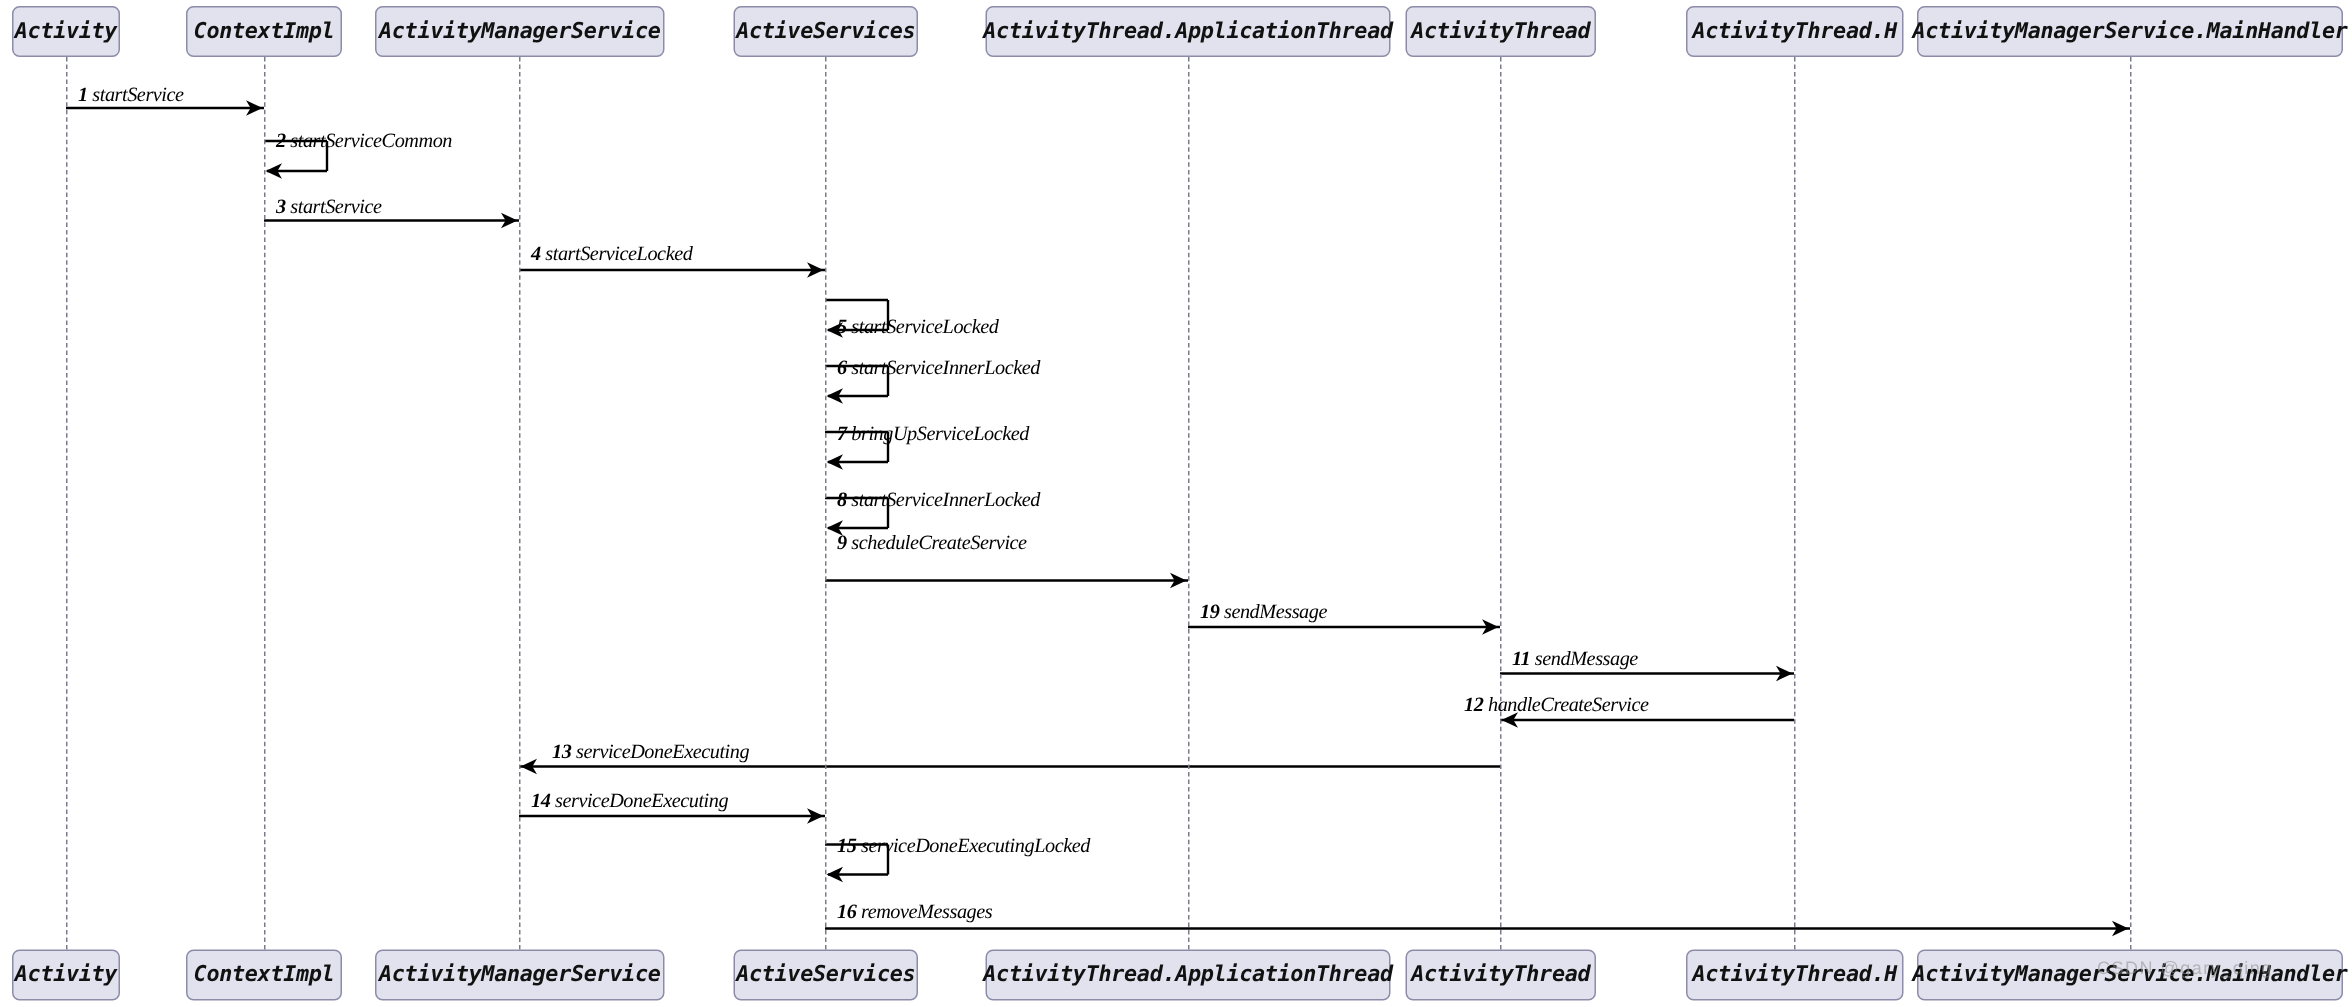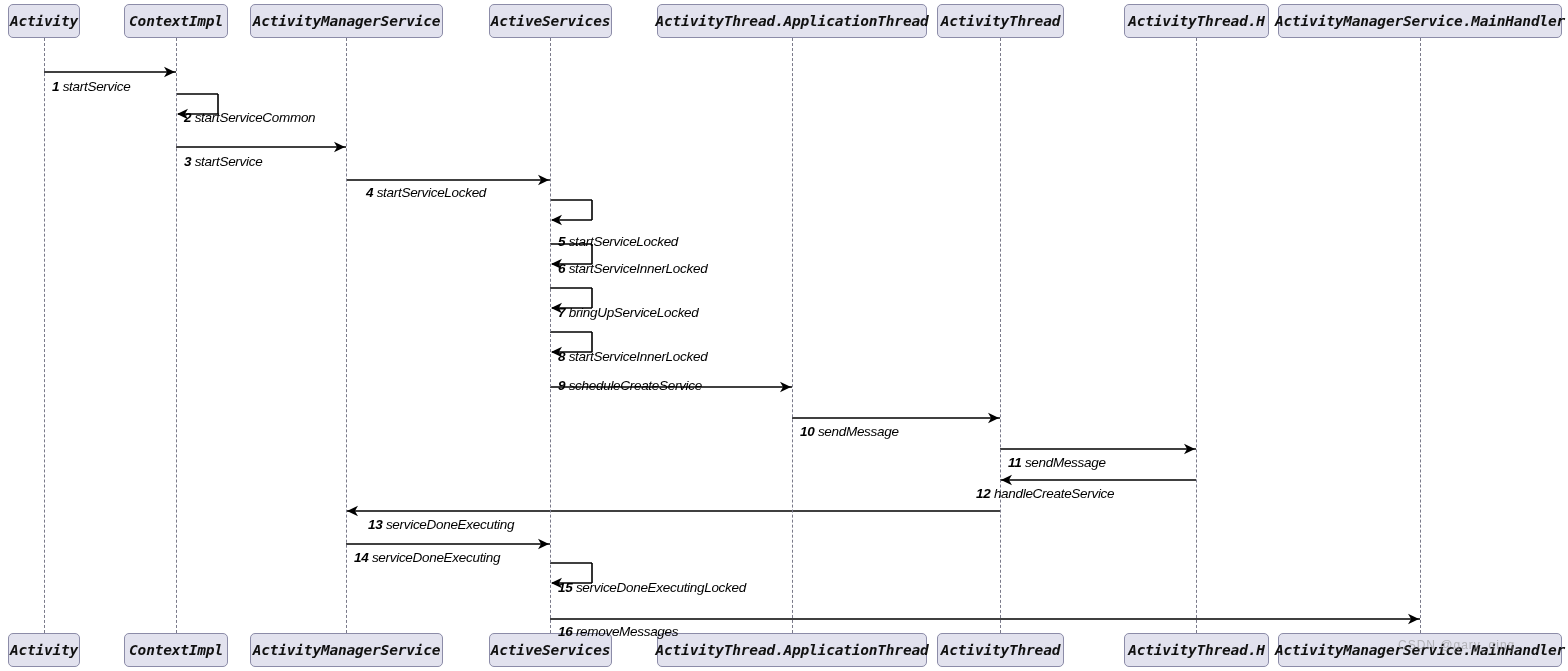--- a/index.html
+++ b/index.html
@@ -23,27 +23,26 @@
     white-space:nowrap;
     letter-spacing:-0.2px;
   }
   .lifeline{
     position:absolute;
     width:0;
     border-left:1px dashed #7a7a8a;
   }
   .msg-label{
     position:absolute;
-    font-family:Liberation Sans, sans-serif;
+    font-family:Liberation Serif, serif;
     font-style:italic;
     font-size:13.5px;
     color:#000000;
     white-space:nowrap;
     letter-spacing:-0.3px;
-    margin-top:24px;
   }
   .msg-label .seq{font-weight:bold;font-style:italic;}
   .watermark{
     position:absolute;
     font-family:Liberation Sans, sans-serif;
     font-size:12px;
     color:rgba(140,140,140,0.55);
     white-space:nowrap;
     letter-spacing:1px;
   }
@@ -160,27 +159,27 @@
       <div class="lifeline" style="left: 550px; top: 38px; height: 595px;"></div>
       <div class="lifeline" style="left: 792px; top: 38px; height: 595px;"></div>
       <div class="lifeline" style="left: 1000px; top: 38px; height: 595px;"></div>
       <div class="lifeline" style="left: 1196px; top: 38px; height: 595px;"></div>
       <div class="lifeline" style="left: 1420px; top: 38px; height: 595px;"></div>
     </div>
   <div id="labels-layer">
       <div class="msg-label" style="left: 52px; top: 55px;"><span class="seq">1</span> <span>startService</span></div>
       <div class="msg-label" style="left: 184px; top: 86px;"><span class="seq">2</span> <span>startServiceCommon</span></div>
       <div class="msg-label" style="left: 184px; top: 130px;"><span class="seq">3</span> <span>startService</span></div>
-      <div class="msg-label" style="left: 366px; top: 161px; text-align: right;"><span class="seq">4</span> <span>startServiceLocked</span></div>
+      <div class="msg-label" style="left: 354px; top: 161px; text-align: right;"><span class="seq">4</span> <span>startServiceLocked</span></div>
       <div class="msg-label" style="left: 558px; top: 210px;"><span class="seq">5</span> <span>startServiceLocked</span></div>
       <div class="msg-label" style="left: 558px; top: 237px;"><span class="seq">6</span> <span>startServiceInnerLocked</span></div>
       <div class="msg-label" style="left: 558px; top: 281px;"><span class="seq">7</span> <span>bringUpServiceLocked</span></div>
       <div class="msg-label" style="left: 558px; top: 325px;"><span class="seq">8</span> <span>startServiceInnerLocked</span></div>
       <div class="msg-label" style="left: 558px; top: 354px;"><span class="seq">9</span> <span>scheduleCreateService</span></div>
-      <div class="msg-label" style="left: 800px; top: 400px;"><span class="seq">10</span> <span>sendMessage</span></div>
+      <div class="msg-label" style="left: 800px; top: 400px;"><span class="seq">19</span> <span>sendMessage</span></div>
       <div class="msg-label" style="left: 1008px; top: 431px;"><span class="seq">11</span> <span>sendMessage</span></div>
       <div class="msg-label" style="left: 976px; top: 462px;"><span class="seq">12</span> <span>handleCreateService</span></div>
       <div class="msg-label" style="left: 368px; top: 493px; text-align: right;"><span class="seq">13</span> <span>serviceDoneExecuting</span></div>
       <div class="msg-label" style="left: 354px; top: 526px;"><span class="seq">14</span> <span>serviceDoneExecuting</span></div>
       <div class="msg-label" style="left: 558px; top: 556px;"><span class="seq">15</span> <span>serviceDoneExecutingLocked</span></div>
       <div class="msg-label" style="left: 558px; top: 600px;"><span class="seq">16</span> <span>removeMessages</span></div>
     </div>
   <div class="watermark" style="left:1398px;top:638px;">CSDN @gary_qing</div>
 </div>
 

